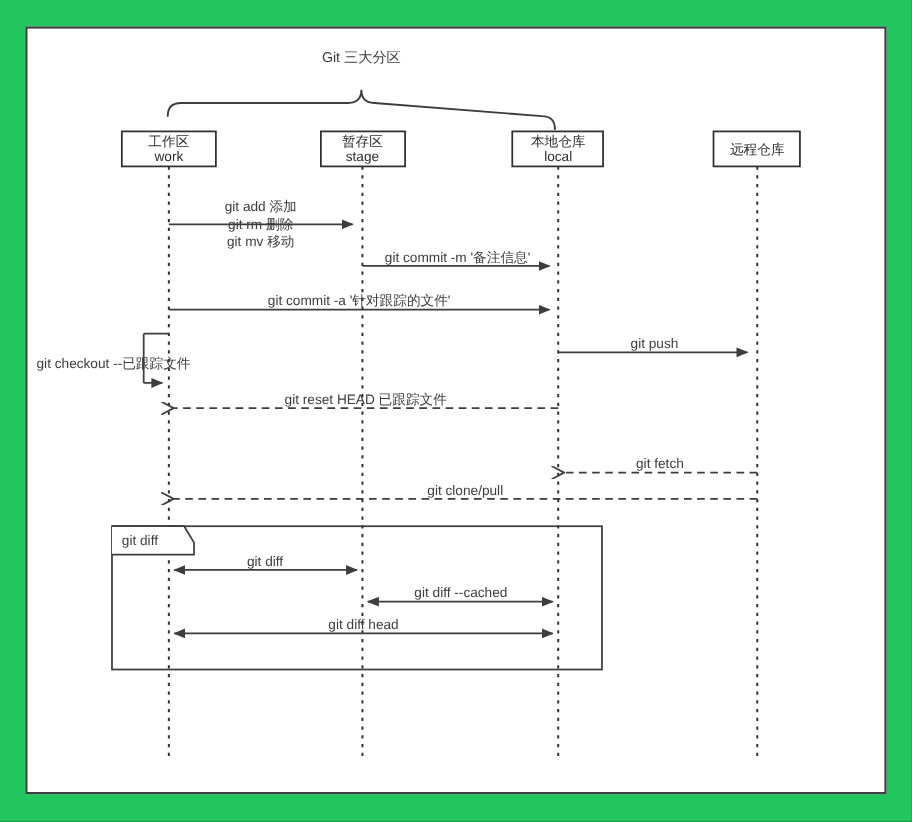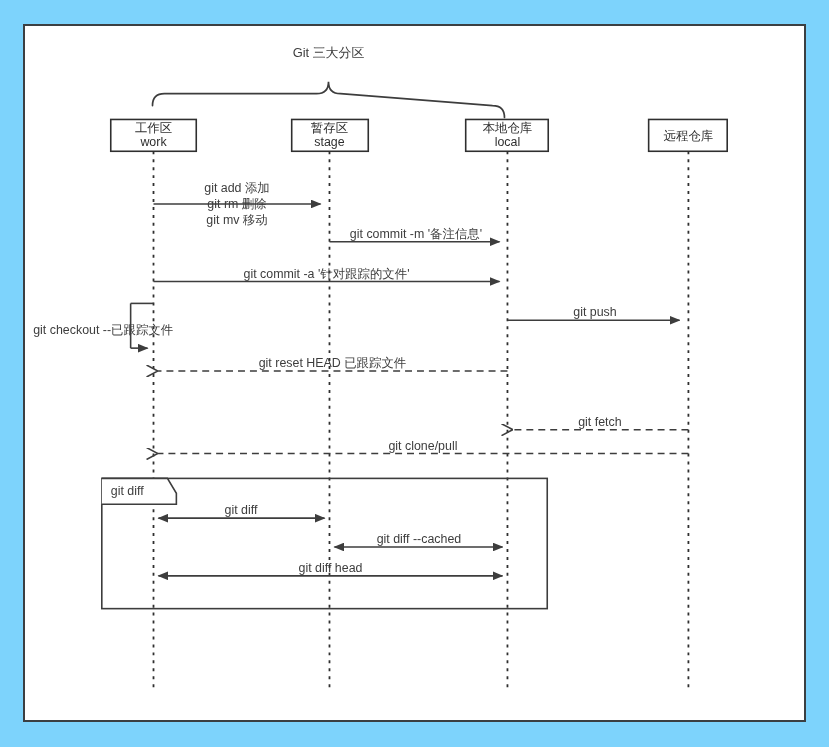--- a/index.html
+++ b/index.html
@@ -1,18 +1,18 @@
 <!DOCTYPE html>
 <html><head>
 <meta charset="utf-8">
 <style>
   html,body{margin:0;padding:0;background:#000;}
   body{width:829px;height:747px;overflow:hidden;
        font-family:"Liberation Sans","DejaVu Sans",sans-serif;}
-  #root{position:relative;width:829px;height:747px;background:#7dd3fc;text-align:right;}
+  #root{position:relative;width:829px;height:747px;background:#22c55e;text-align:right;}
   #canvas{position:absolute;left:23px;top:24px;width:783px;height:698px;
           background:#ffffff;border:2px solid #3b3f42;box-sizing:border-box;}
   svg{display:block;width:100%;height:100%;}
   .lbl{font-family:"Liberation Sans","DejaVu Sans",sans-serif;fill:#3d3d3d;}
   .msg-text{font-size:12.5px;fill:#3d3d3d;}
   .box-text{font-size:12.5px;fill:#2f2f2f;}
   .title-text{font-size:13px;fill:#3d3d3d;}
   .frag-text{font-size:12.5px;fill:#3d3d3d;}
 </style>
 </head>

